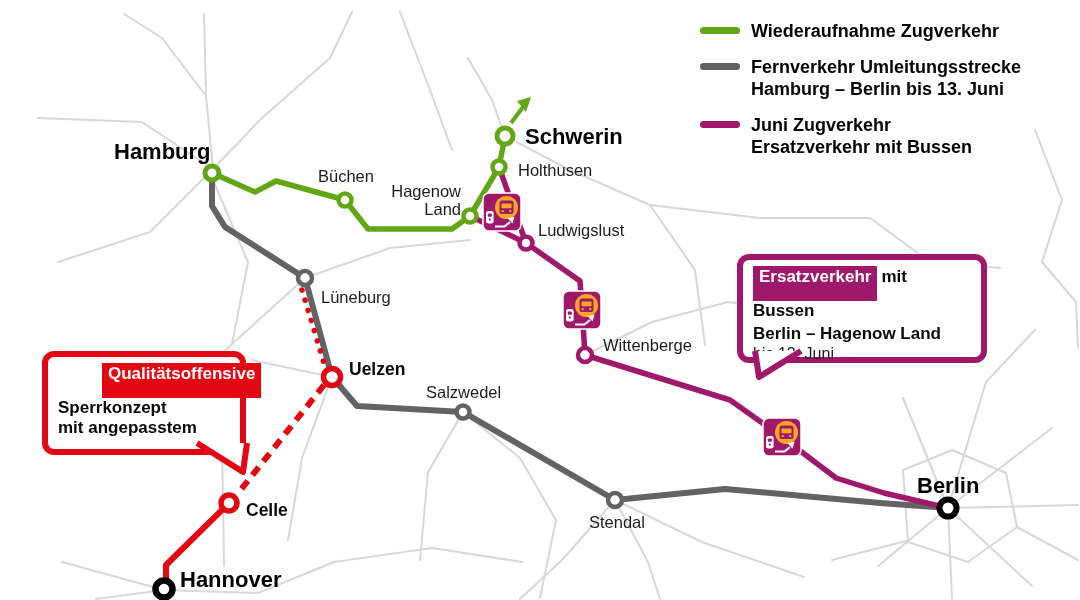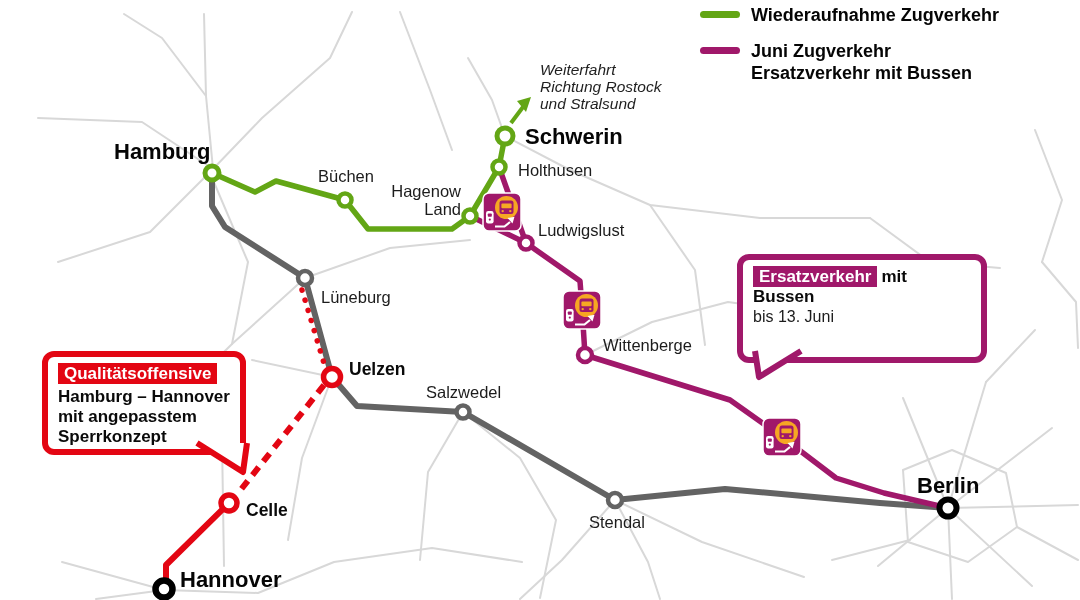--- a/index.html
+++ b/index.html
@@ -33,33 +33,33 @@
   .ic-circle{fill:var(--orange);}
   .ic-dark{fill:var(--purple);}
   .arrow-green{stroke:var(--green);stroke-width:4;fill:none;}
   .arrowhead-green{fill:var(--green);}
 
   
   .annotation{position:absolute;left:540px;top:61px;font-style:italic;font-size:15.5px;
               line-height:17px;color:#1f1f1f;white-space:pre-line;}
 
   
-  .legend{position:absolute;left:700px;top:4px;}
+  .legend{position:absolute;left:700px;top:20px;}
   .legend-item{display:flex;gap:11px;margin-bottom:14px;}
   .swatch{width:40px;height:7px;border-radius:4px;margin-top:7px;flex:0 0 auto;}
   .sw-green{background:var(--green);} .sw-gray{background:var(--gray);} .sw-purple{background:var(--purple);}
   .legend-label{font-weight:bold;font-size:18px;line-height:22px;color:#050505;white-space:pre-line;}
 
   
   .callout{position:absolute;background:#fff;border:6px solid #000;border-radius:12px;
            box-sizing:border-box;padding:6px 10px;}
   .callout-red{left:42px;top:351px;width:204px;height:104px;border-color:var(--red);}
   .callout-purple{left:737px;top:254px;width:250px;height:109px;border-color:var(--purple);}
-  .badge{display:inline-block;color:#fff;font-weight:bold;font-size:17px;line-height:20px;padding:1px 6px 0;}
-  .badge-red{background:var(--red);}
+  .badge{display:inline-block;color:#fff;font-weight:bold;font-size:17px;line-height:20px;padding:1px 6px 14px;}
+  .badge-red{background:var(--red);margin-left:44px;}
   .badge-purple{background:var(--purple);}
   .badge-suffix{font-weight:bold;font-size:17px;color:#0a0a0a;margin-left:4px;}
   .callout-line{font-weight:bold;font-size:17px;line-height:20px;color:#0a0a0a;}
   .callout-line.first{margin-top:3px;}
   .indent{margin-left:50px;}
   .callout-note{font-size:16px;line-height:19px;color:#1c1c1c;}
   .tail{position:absolute;overflow:visible;}
   .tail path{fill:#fff;stroke-width:6;stroke-linejoin:round;}
   .tail-red{left:143px;top:calc(100% - 7px);width:70px;height:40px;}
   .tail-red path{stroke:var(--red);}
@@ -181,49 +181,51 @@
       <text class="lbl-med" x="349" y="375">Uelzen</text>
       <text class="lbl" x="426" y="398">Salzwedel</text>
       <text class="lbl" x="603" y="351">Wittenberge</text>
       <text class="lbl" x="589" y="528">Stendal</text>
       <text class="lbl-med" x="246" y="516">Celle</text>
       <text class="lbl-big" x="180" y="587">Hannover</text>
       <text class="lbl-big" x="917" y="493">Berlin</text>
     </g>
   </svg>
 
-  <div class="annotation">Weiterfahrt
-Richtung Rostock
-und Stralsund</div>
 
   <div class="legend">
     <div class="legend-item">
       <span class="swatch sw-green"></span>
       <span class="legend-label">Wiederaufnahme Zugverkehr</span>
     </div>
     <div class="legend-item">
+      <span class="swatch sw-gray"></span>
+      <span class="legend-label">Fernverkehr Umleitungsstrecke
+Hamburg – Berlin bis 13. Juni</span>
+    </div>
+    <div class="legend-item">
       <span class="swatch sw-purple"></span>
       <span class="legend-label">Juni Zugverkehr
 Ersatzverkehr mit Bussen</span>
     </div>
   </div>
 
   <div class="callout callout-red">
     <span class="badge badge-red">Qualitätsoffensive</span>
-    <div class="callout-line first">Hamburg – Hannover</div>
+    <div class="callout-line">Sperrkonzept</div>
     <div class="callout-line">mit angepasstem</div>
-    <div class="callout-line">Sperrkonzept</div>
     <svg class="tail tail-red" viewBox="0 0 70 40">
       <path d="M 6 1 L 52 30 L 56 1"></path>
     </svg>
   </div>
 
   <div class="callout callout-purple">
     <div>
       <span class="badge badge-purple">Ersatzverkehr</span><span class="badge-suffix">mit Bussen</span>
     </div>
+    <div class="callout-line first">Berlin – Hagenow Land</div>
     <div class="callout-note">bis 13. Juni</div>
     <svg class="tail tail-purple" viewBox="0 0 64 36">
       <path d="M 56 1 L 14 27 L 10 1"></path>
     </svg>
   </div>
 
 </div>
 
 </body></html>

